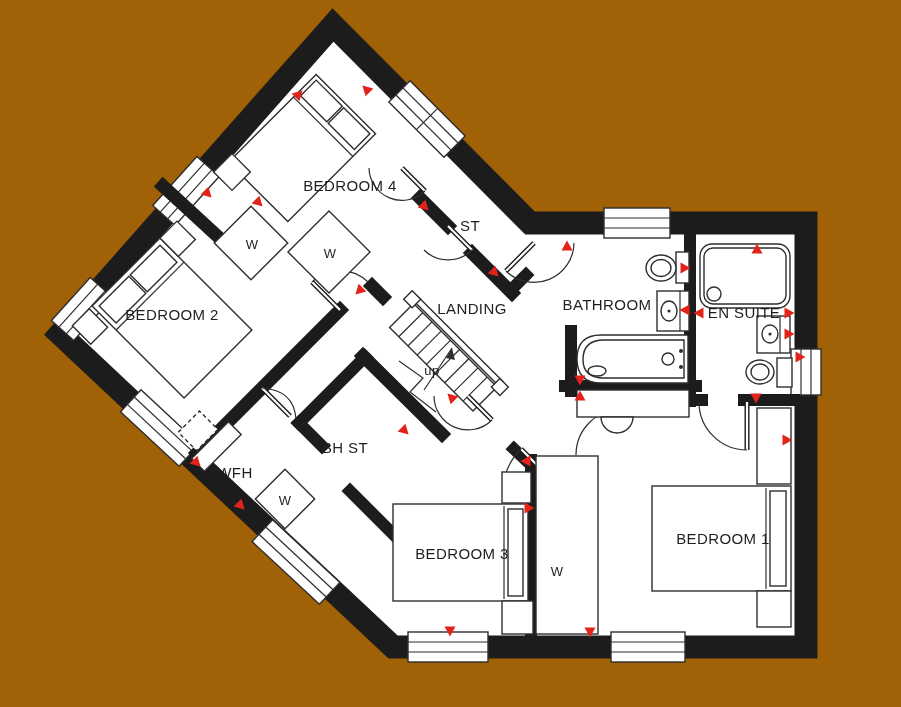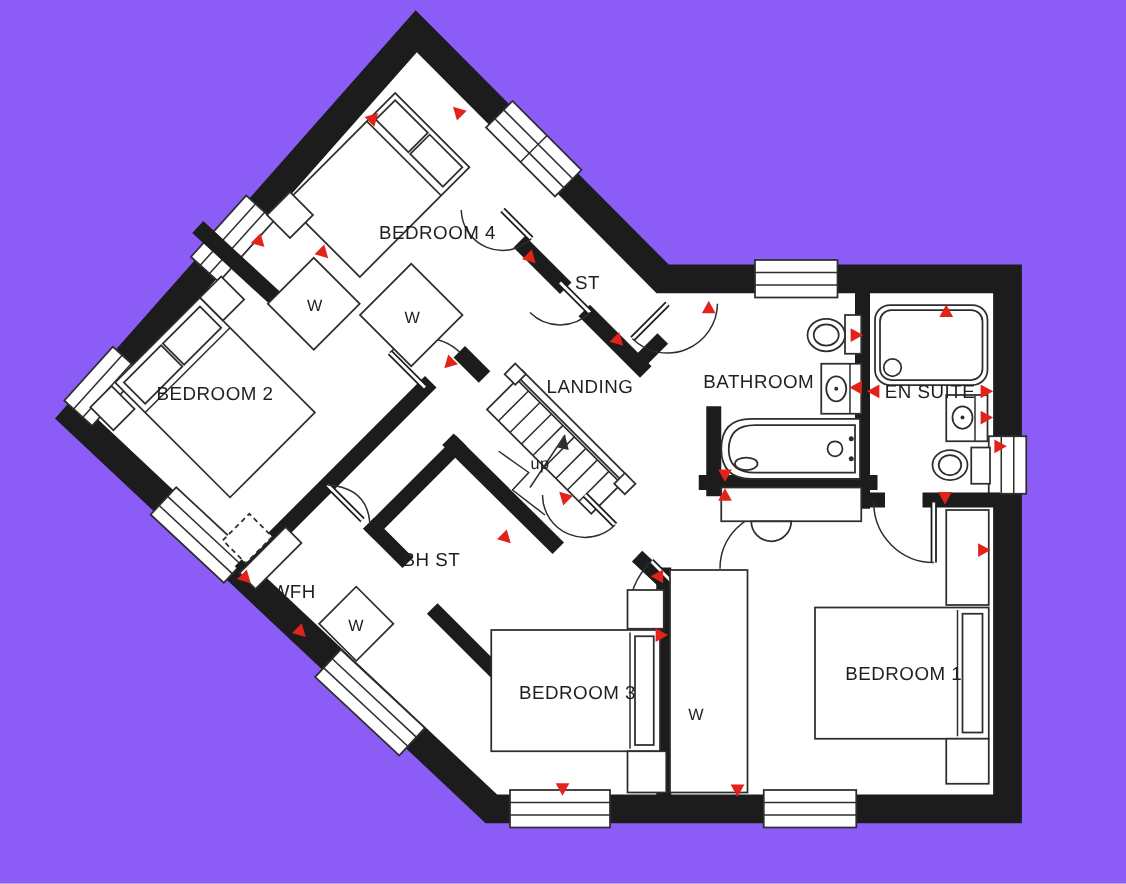--- a/index.html
+++ b/index.html
@@ -1,17 +1,17 @@
 <!DOCTYPE html>
 <html><head>
 <meta charset="utf-8">
 <style>
   html,body{margin:0;padding:0;background:#ffffff;}
   body{width:901px;height:707px;font-family:"Liberation Sans",sans-serif;}
-  #plan-wrap{width:901px;height:707px;position:relative;background:#8b5cf6;}
+  #plan-wrap{width:901px;height:707px;position:relative;background:#a16207;}
   svg{display:block;}
   text{font-family:"Liberation Sans",sans-serif;fill:#1f1f1f;letter-spacing:.4px;}
   .room-label{font-size:15px;}
   .small-label{font-size:13px;}
   .wall{stroke:#1c1c1c;stroke-linecap:square;}
   .thin{stroke:#2e2e2e;stroke-width:1.4;fill:#ffffff;}
   .thinline{stroke:#2e2e2e;stroke-width:1.2;fill:none;}
   .arc{stroke:#2e2e2e;stroke-width:1.2;fill:none;}
   .leaf-outer{stroke:#1c1c1c;stroke-width:5;}
   .leaf-inner{stroke:#ffffff;stroke-width:2.2;}

